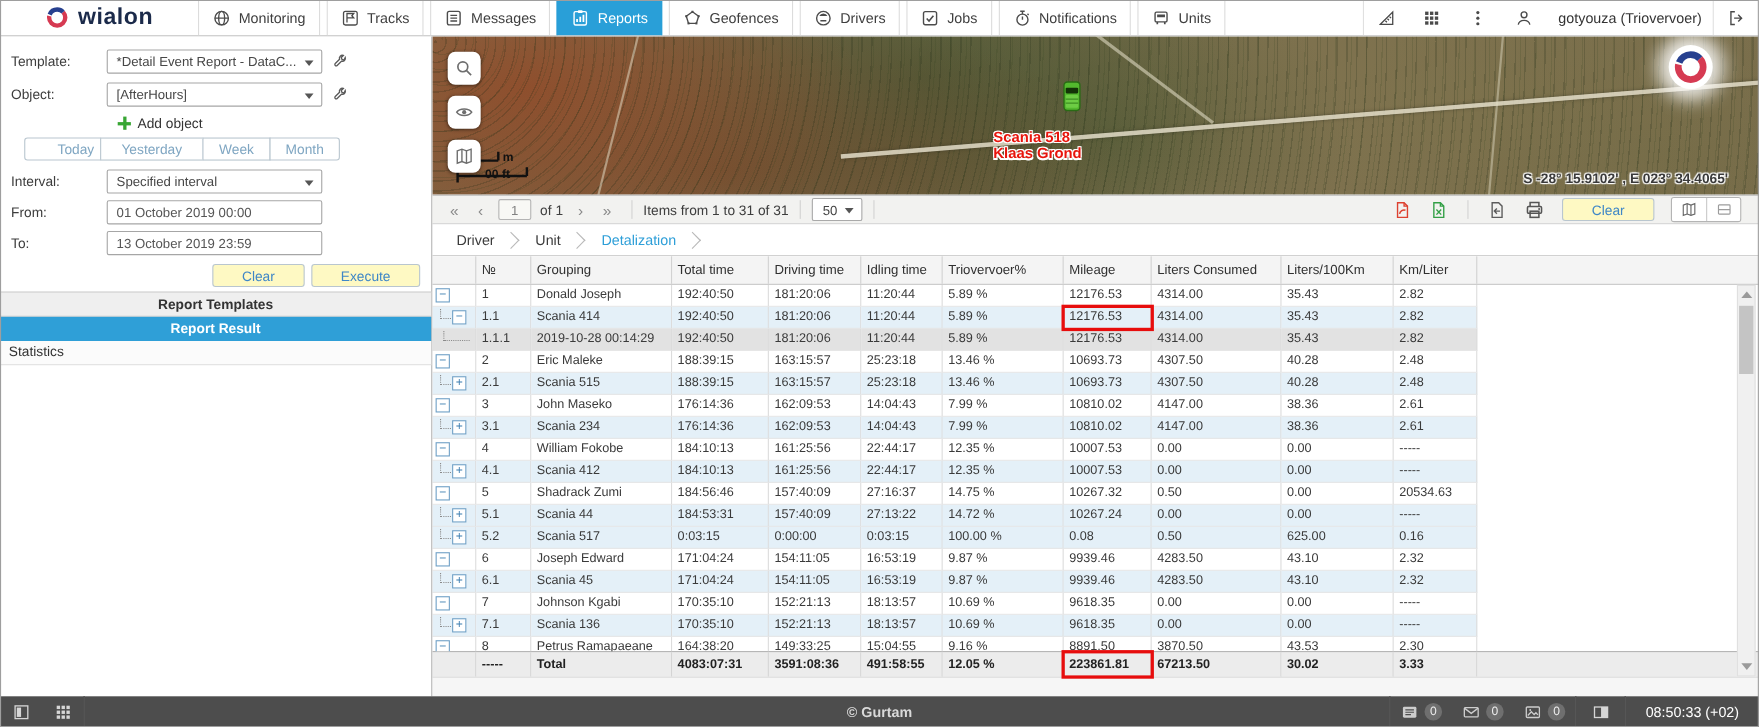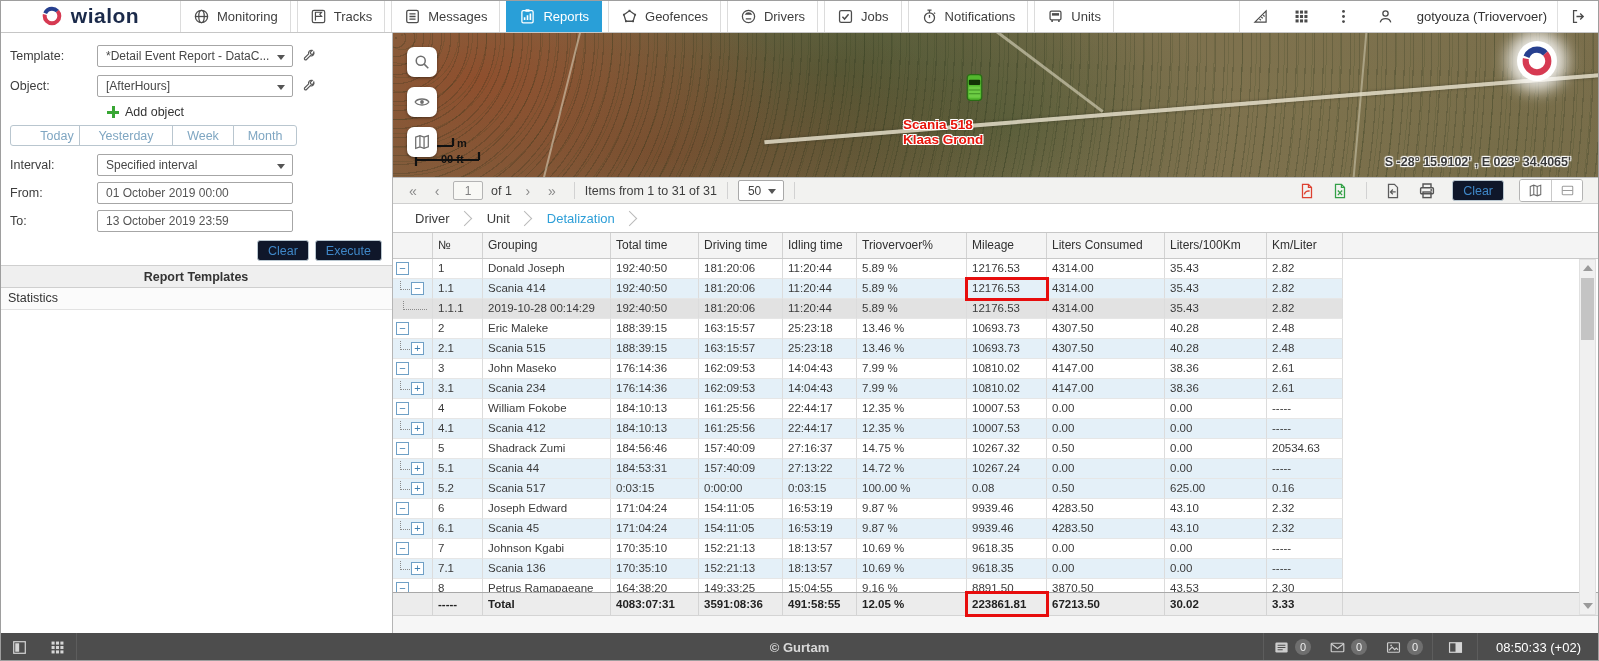--- a/index.html
+++ b/index.html
@@ -41,25 +41,25 @@
   .wrench-btn{margin-left:9px;color:#5a5a5a;cursor:pointer;display:flex;align-items:center;}
   .sb-input{width:196px;height:22px;border:1px solid #a6a6a6;border-radius:2px;font-size:12px;color:#555;padding:0 8px;font-family:"Liberation Sans",sans-serif;}
   .addobj{display:flex;align-items:center;gap:6px;margin:4px 0 6px 99px;cursor:pointer;}
   .plus{position:relative;width:12px;height:12px;}
   .plus::before,.plus::after{content:"";position:absolute;background:#38a634;}
   .plus::before{left:4.5px;top:0;width:3px;height:12px;}
   .plus::after{left:0;top:4.5px;width:12px;height:3px;}
   .addobj span.txt{font-size:12.5px;color:#333;}
   .period{display:flex;margin:0 2px 8px 2px;}
   .p-btn{height:21px;border:1px solid #b9c6cf;background:#fff;color:#7fa6c2;font-size:12.5px;display:flex;align-items:center;justify-content:center;margin-left:-1px;cursor:pointer;}
-  .p-btn:first-child{border-radius:3px 0 0 3px;margin-left:0;padding-left:24px;}
+  .p-btn:first-child{border-radius:3px 0 0 3px;margin-left:12px;padding-left:24px;}
   .p-btn:last-child{border-radius:0 3px 3px 0;}
   .sb-row.m6{margin-bottom:6px;}
   .sb-btnrow{display:flex;justify-content:flex-end;gap:6px;margin:0 2px 4px 0;padding-right:0;}
-  .lt-btn{height:21px;padding:0 10px;border:1px solid #b9c6cf;border-radius:3px;background:#0f172a;color:#3f87c7;font-size:12.5px;display:flex;align-items:center;cursor:pointer;font-family:"Liberation Sans",sans-serif;}
+  .lt-btn{height:21px;padding:0 26px;border:1px solid #b9c6cf;border-radius:3px;background:#fef9c3;color:#3f87c7;font-size:12.5px;display:flex;align-items:center;cursor:pointer;font-family:"Liberation Sans",sans-serif;}
   .sec-h{height:23px;display:flex;align-items:center;justify-content:center;background:#efefef;border-top:1px solid #cfcfcf;border-bottom:1px solid #cfcfcf;font-size:12.5px;font-weight:bold;color:#333;}
   .sec-active{height:22px;display:flex;align-items:center;justify-content:center;background:#2f9fd7;color:#fff;font-size:12.5px;font-weight:bold;cursor:pointer;}
   .sec-item{height:22px;line-height:21px;padding-left:8px;font-size:12.5px;color:#333;border-bottom:1px solid #e2e2e2;background:#fbfbfb;cursor:pointer;}
 
   
   .rightpane{position:absolute;top:33px;left:393px;width:1206px;height:600px;background:#fff;}
 
   
   .map{position:absolute;top:0;left:0;width:1206px;height:144px;overflow:hidden;
     background-color:#7d6f4e;
@@ -353,20 +353,21 @@
     <div class="sb-row">
       <div class="sb-label">To:</div>
       <input class="sb-input" readonly="" value="13 October 2019 23:59" style="">
     </div>
     <div class="sb-btnrow">
       <button class="lt-btn">Clear</button>
       <button class="lt-btn">Execute</button>
     </div>
   </div>
   <div class="sec-h">Report Templates</div>
+  <div class="sec-active">Report Result</div>
   <div id="sb-items">
       <div class="sec-item">Statistics</div>
     </div>
 </div>
 
 <div class="rightpane">
 
   <div class="map">
     <div class="road r1"></div>
     <div class="road r2"></div>

